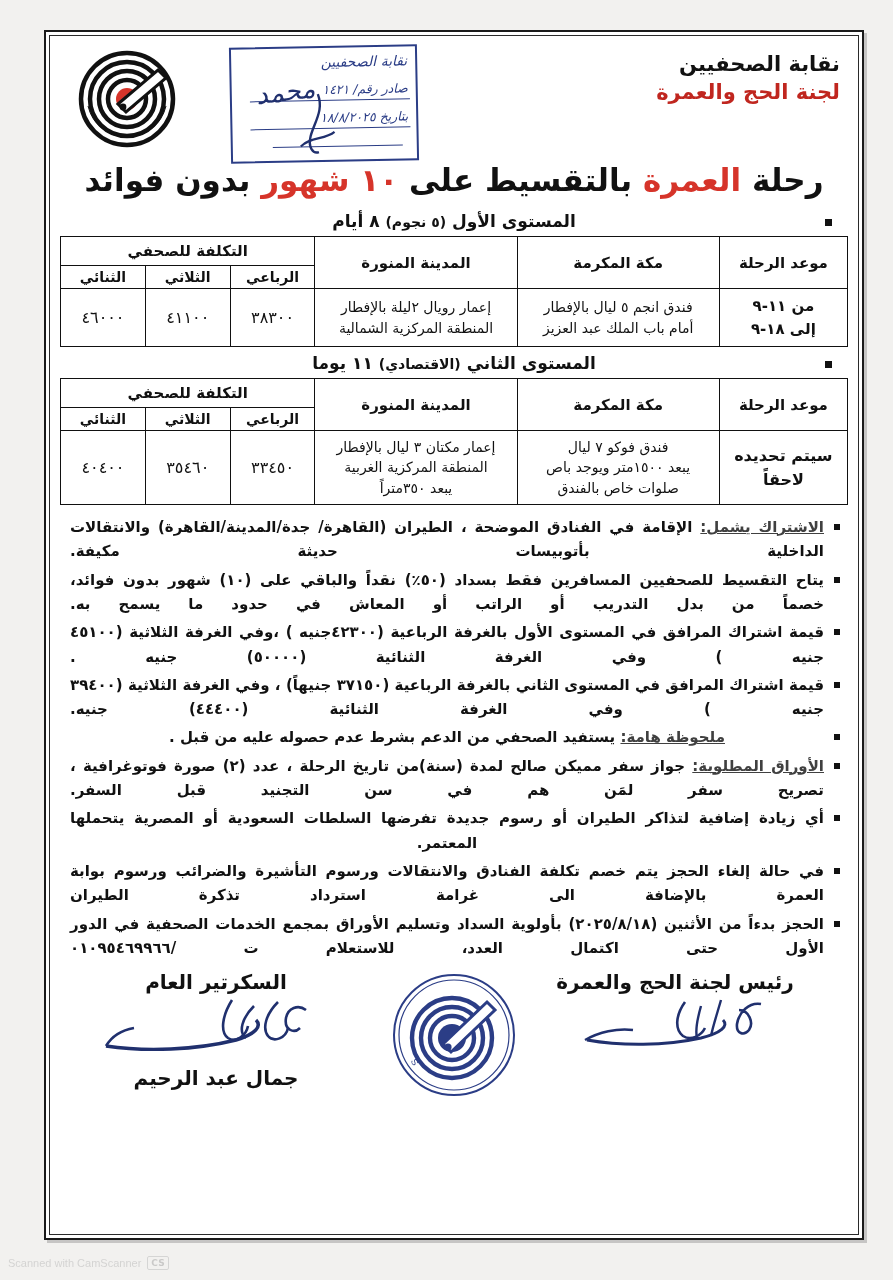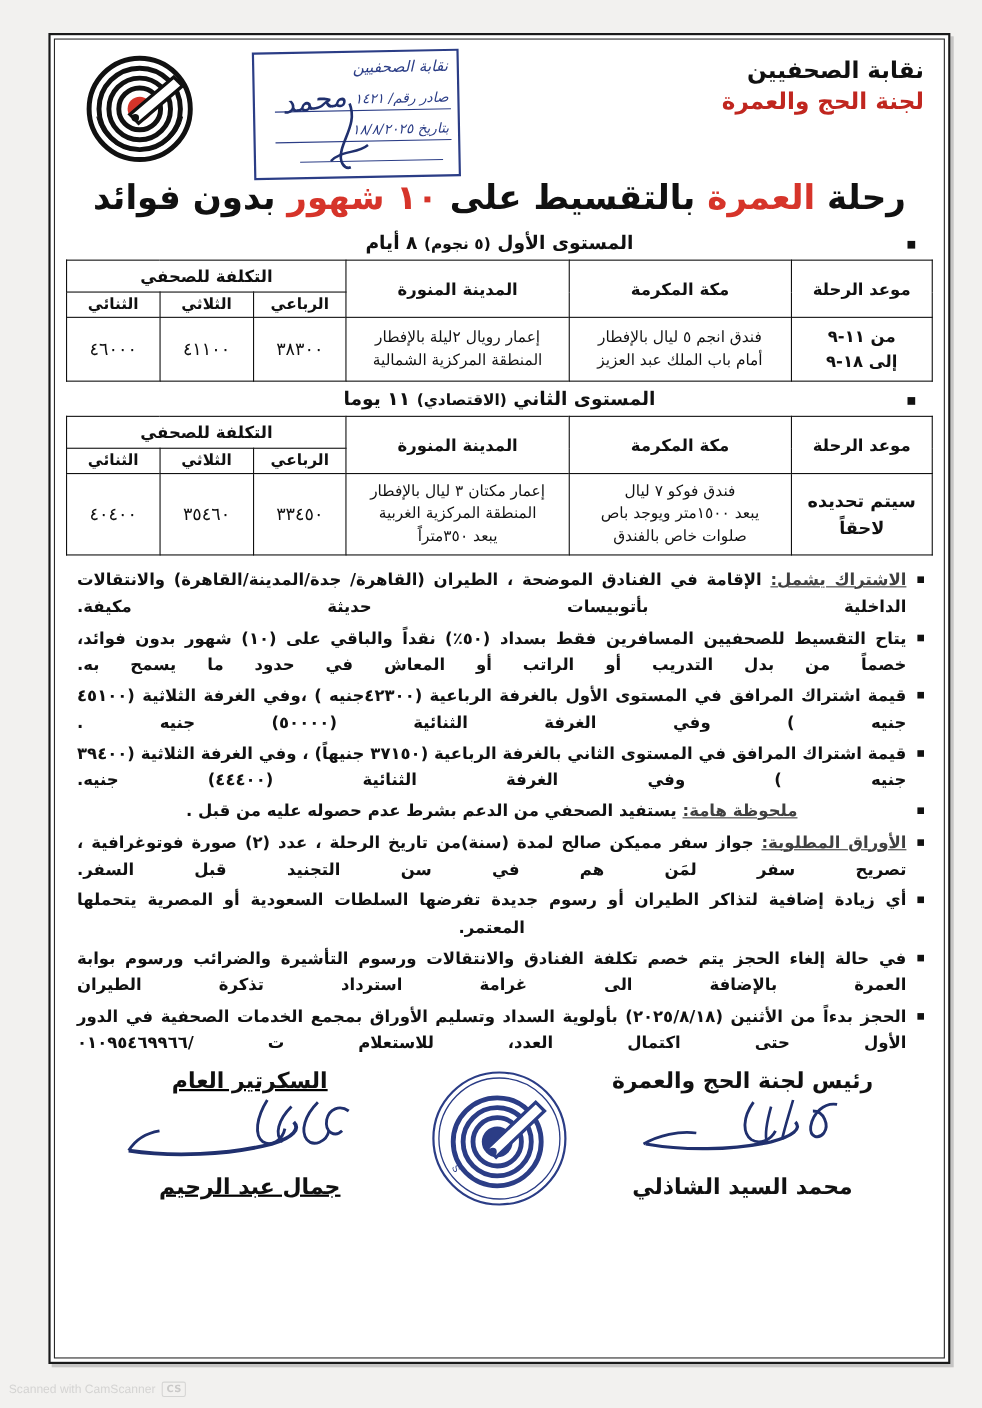--- a/index.html
+++ b/index.html
@@ -222,21 +222,21 @@
     margin-top: 6px;
     height: 150px;
   }
   .sign-col {
     position: absolute;
     top: 0;
     width: 330px;
     text-align: center;
   }
   .sign-col.right { right: 22px; }
-  .sign-col.left  { left: 16px; text-decoration: underline; }
+  .sign-col.left  { left: 5px; }
   .sign-title {
     font-size: 20px;
     font-weight: bold;
     color: #111;
   }
   .sign-scribble {
     height: 56px;
     margin-top: 2px;
   }
   .sign-name {
@@ -467,21 +467,20 @@
       <div class="sign-col right">
         <div class="sign-title">رئيس لجنة الحج والعمرة</div>
         <svg class="sign-scribble" viewBox="0 0 300 56">
           <path d="M236 8 C224 6 214 16 212 28 C211 38 219 40 224 34 C229 27 224 14 214 14" fill="none" stroke="#20306e" stroke-width="2.6"></path>
           <path d="M196 4 C192 18 188 30 186 40" fill="none" stroke="#20306e" stroke-width="2.4"></path>
           <path d="M176 10 C172 24 170 34 172 42" fill="none" stroke="#20306e" stroke-width="2.4"></path>
           <path d="M160 6 C150 20 150 34 158 40 C166 45 176 40 180 32" fill="none" stroke="#20306e" stroke-width="2.6"></path>
           <path d="M62 44 C96 50 140 50 176 42 C196 37 204 30 198 24" fill="none" stroke="#20306e" stroke-width="3"></path>
           <path d="M60 44 C74 36 92 32 108 34" fill="none" stroke="#20306e" stroke-width="2.4"></path>
         </svg>
-        <div class="sign-name">محمد السيد الشاذلي</div>
       </div>
 
       <div class="seal">
         <svg viewBox="0 0 126 126" width="126" height="126" aria-hidden="true">
           <circle cx="63" cy="63" r="60" fill="none" stroke="#2b3d86" stroke-width="2"></circle>
           <circle cx="63" cy="63" r="55" fill="none" stroke="#2b3d86" stroke-width="1.2"></circle>
           <g fill="none" stroke="#2b3d86" stroke-width="4.4">
             <circle cx="61" cy="66" r="40"></circle>
             <circle cx="61" cy="66" r="31"></circle>
             <circle cx="61" cy="66" r="22"></circle>

